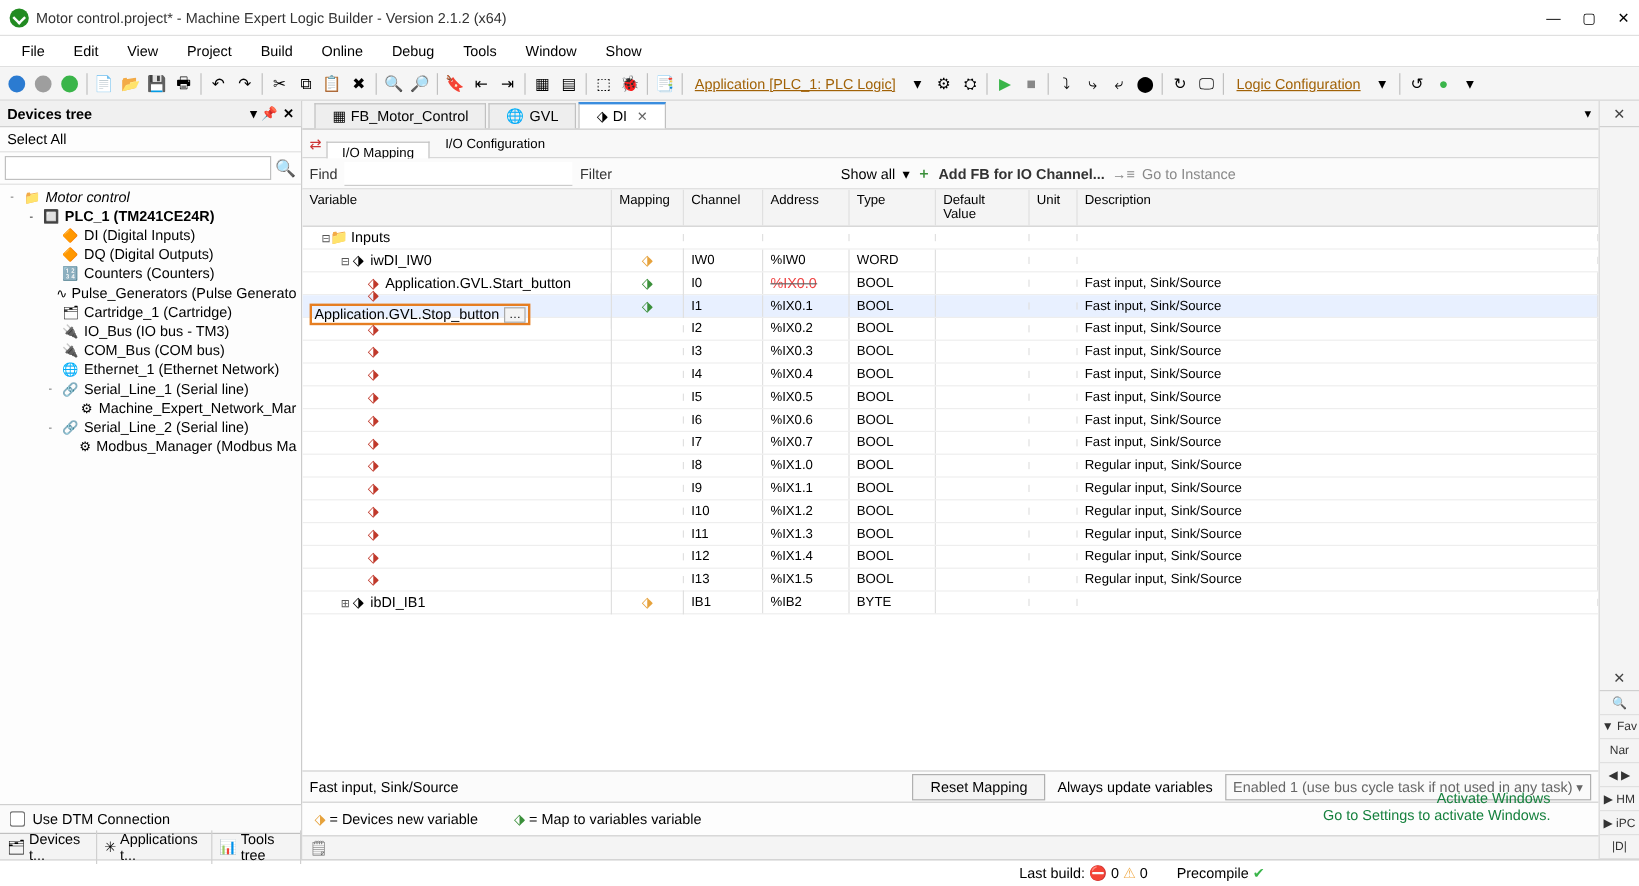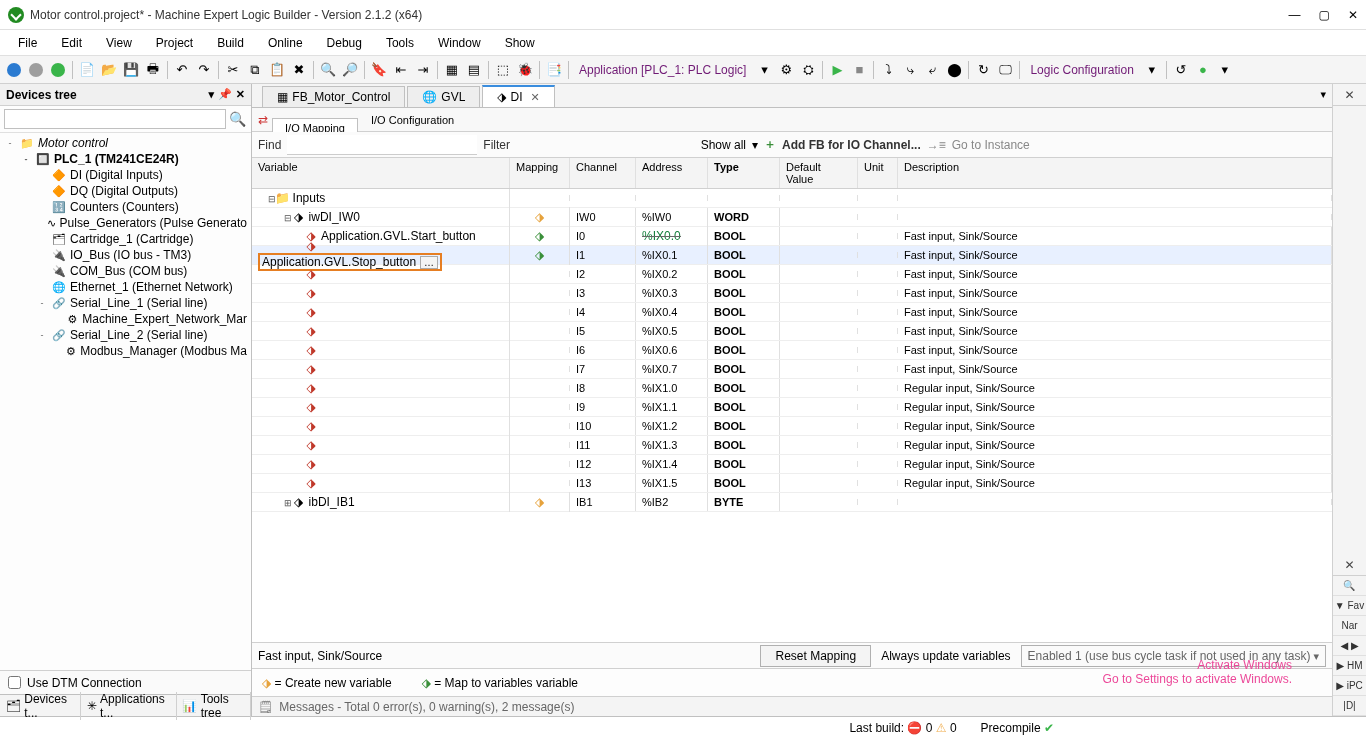--- a/index.html
+++ b/index.html
@@ -8,21 +8,21 @@
 .titlebar-icon { width: 16px; height: 16px; background: #228B22; border-radius: 50%; margin-right: 6px; position: relative; }
 .titlebar-icon::after { content: ""; position: absolute; left: 4px; top: 4px; width: 6px; height: 6px; border: 2px solid #fff; border-top: none; border-right: none; transform: rotate(-45deg); }
 .titlebar-title { flex: 1; color: #333; }
 .titlebar-ctrls { display: flex; gap: 18px; font-size: 18px; }
 .titlebar-ctrls span { cursor: pointer; }
 .menubar { height: 26px; display: flex; align-items: center; padding: 0 6px; gap: 0; border-bottom: 1px solid #e0e0e0; }
 .menubar span { padding: 4px 12px; cursor: pointer; }
 .toolbar { height: 28px; display: flex; align-items: center; padding: 2px 4px; gap: 2px; border-bottom: 1px solid #d0d0d0; background: #f5f5f5; }
 .tool-btn { width: 20px; height: 20px; display: inline-flex; align-items: center; justify-content: center; cursor: pointer; font-size: 13px; }
 .tool-sep { width: 1px; height: 18px; background: #c0c0c0; margin: 0 2px; }
-.tool-text { padding: 0 6px; color: #701a75; }
+.tool-text { padding: 0 6px; color: #a16207; text-decoration: underline; }
 .circ { width: 14px; height: 14px; border-radius: 50%; display: inline-block; }
 .circ.blue { background: #2b7bd1; } .circ.green { background: #3ab54a; } .circ.gray { background: #9e9e9e; }
 .main-area { display: flex; height: calc(100% - 30px - 26px - 28px - 22px); }
 .left-panel { width: 252px; border-right: 1px solid #c0c0c0; display: flex; flex-direction: column; background: #fdfdfd; }
 .left-header { height: 22px; display: flex; align-items: center; padding: 0 6px; background: #f0f0f0; border-bottom: 1px solid #d0d0d0; font-weight: bold; }
 .left-header-spacer { flex: 1; }
 .left-header .icon { margin-left: 4px; cursor: pointer; font-size: 11px; }
 .select-all { padding: 3px 6px; border-bottom: 1px solid #e0e0e0; }
 .search-row { padding: 3px 4px; display: flex; align-items: center; border-bottom: 1px solid #e0e0e0; }
 .search-row input { flex: 1; border: 1px solid #c0c0c0; padding: 2px 4px; height: 20px; }
@@ -47,42 +47,42 @@
 .findbar { height: 26px; display: flex; align-items: center; padding: 0 6px; gap: 6px; border-bottom: 1px solid #d0d0d0; background: #fbfbfb; font-size: 11px; }
 .findbar .lbl { color: #333; }
 .findbar input { border: 1px solid #c0c0c0; height: 20px; padding: 0 4px; }
 .findbar .find-in { width: 190px; border: none; border-bottom: 1px solid #ccc; }
 .findbar .filter-sel { width: 230px; text-align: right; }
 .findbar .link { color: #333; cursor: pointer; }
 .findbar .addfb { font-weight: bold; }
 .grid { flex: 1; overflow: auto; background: #fff; }
 .grid-head { display: flex; background: #f4f4f4; border-bottom: 1px solid #d0d0d0; position: sticky; top: 0; justify-content: flex-end; }
 .col { padding: 3px 6px; border-right: 1px solid #e0e0e0; font-size: 11px; }
-.c-var { width: 258px; } .c-map { width: 60px; } .c-ch { width: 66px; } .c-addr { width: 72px; } .c-type { width: 72px; font-weight: bold; } .c-def { width: 78px; } .c-unit { width: 40px; } .c-desc { flex: 1; }
+.c-var { width: 258px; } .c-map { width: 60px; } .c-ch { width: 66px; } .c-addr { width: 72px; } .c-type { width: 72px; } .c-def { width: 78px; } .c-unit { width: 40px; } .c-desc { flex: 1; }
 .grid-row { display: flex; border-bottom: 1px solid #eee; align-items: center; height: 19px; }
 .grid-row.sel { background: #e8f0ff; }
 .g-ind0 { padding-left: 10px; } .g-ind1 { padding-left: 26px; } .g-ind2 { padding-left: 46px; }
 .row-toggle { width: 10px; font-size: 9px; color: #555; }
 .row-icon { width: 14px; height: 14px; display: inline-flex; align-items: center; justify-content: center; margin-right: 3px; }
 .orange-box { border: 2px solid #e67e22; padding: 0 2px; display: inline-flex; align-items: center; }
 .ellips-btn { border: 1px solid #aaa; padding: 0 3px; margin-left: 4px; font-size: 10px; background: #f4f4f4; cursor: pointer; }
-.strike { color: #15803d; position: relative; }
+.strike { color: #ef4444; position: relative; }
 .strike::after { content:""; position:absolute; left:0; right:0; top:50%; border-top:1px solid #666; }
 .bottom-status { height: 26px; display: flex; align-items: center; padding: 0 6px; gap: 10px; border-top: 1px solid #d0d0d0; background: #fbfbfb; }
 .bottom-status .leftinfo { flex: 1; }
 .bottom-status button { padding: 3px 14px; border: 1px solid #b0b0b0; background: #f4f4f4; cursor: pointer; }
 .bottom-status .dropdown { border: 1px solid #b0b0b0; padding: 3px 6px; background: #fafafa; color: #666; font-size: 11px; }
 .legend { height: 28px; display: flex; align-items: center; padding: 0 10px; gap: 30px; border-top: 1px solid #d0d0d0; background: #fdfdfd; }
 .use-dtm { height: 24px; display: flex; align-items: center; padding: 0 8px; gap: 6px; border-top: 1px solid #d0d0d0; background: #fafafa; }
 .messages-strip { height: 20px; display: flex; align-items: center; padding: 0 6px; border-top: 1px solid #d0d0d0; background: #f4f4f4; color: #666; font-size: 11px; }
 .statusbar { height: 22px; display: flex; align-items: center; justify-content: flex-end; padding: 0 8px; gap: 24px; border-top: 1px solid #c0c0c0; background: #fff; font-size: 11px; }
 .right-strip { width: 34px; border-left: 1px solid #d0d0d0; background: #f4f4f4; display: flex; flex-direction: column; }
 .right-strip .top-x { height: 22px; display: flex; align-items: center; justify-content: center; color: #444; border-bottom: 1px solid #d0d0d0; }
 .right-strip .mini { height: 20px; display: flex; align-items: center; justify-content: center; font-size: 10px; color: #333; border-bottom: 1px solid #e0e0e0; cursor: pointer; }
-.watermark { position: absolute; right: 40px; bottom: 30px; color: #ec4899; font-size: 18px; text-align: right; pointer-events: none; }
+.watermark { position: absolute; right: 40px; bottom: 30px; color: #15803d; font-size: 18px; text-align: right; pointer-events: none; }
 .watermark .sub { font-size: 12px; }
 </style>
 </head>
 <body>
 
 <div class="titlebar">
   <span class="titlebar-icon"></span>
   <span class="titlebar-title">Motor control.project* - Machine Expert Logic Builder - Version 2.1.2 (x64)</span>
   <div class="titlebar-ctrls">
     <span>—</span>
@@ -169,20 +169,23 @@
 
 <div class="main-area">
 
   <div class="left-panel">
     <div class="left-header">
       <span>Devices tree</span>
       <span class="left-header-spacer"></span>
       <span class="icon">▾</span>
       <span class="icon">📌</span>
       <span class="icon">✕</span>
+    </div>
+    <div class="select-all">
+      <span>Select All</span>
     </div>
     <div class="search-row">
       <input type="text" style="">
       <span class="mag">🔍</span>
     </div>
     <div class="tree" id="devtree">
         <div class="tree-row ind0">
           <span class="tree-toggle">-</span>
           <span class="tree-icon">📁</span>
           <span class="tree-label" style="font-style:italic">Motor control</span>
@@ -520,26 +523,25 @@
           </div>
         </div>
     </div>
     <div class="bottom-status">
       <span class="leftinfo">Fast input, Sink/Source</span>
       <button>Reset Mapping</button>
       <span>Always update variables</span>
       <span class="dropdown"><span>Enabled 1 (use bus cycle task if not used in any task)</span> ▾</span>
     </div>
     <div class="legend">
-      <span><span style="color:#e6a23c">⬗</span> <span>= Create new variable</span></span>
+      <span><span style="color:#e6a23c">⬗</span> <span>= Devices new variable</span></span>
       <span><span style="color:#3a8f3a">⬗</span> <span>= Map to variables variable</span></span>
     </div>
     <div class="messages-strip">
       <span style="margin-right:6px">🗒</span>
-      <span>Messages - Total 0 error(s), 0 warning(s), 2 message(s)</span>
     </div>
     <div class="watermark">
       <div>Activate Windows</div>
       <div class="sub">Go to Settings to activate Windows.</div>
     </div>
   </div>
 
   <div class="right-strip">
     <div class="top-x">✕</div>
     <div style="flex:1"></div>

